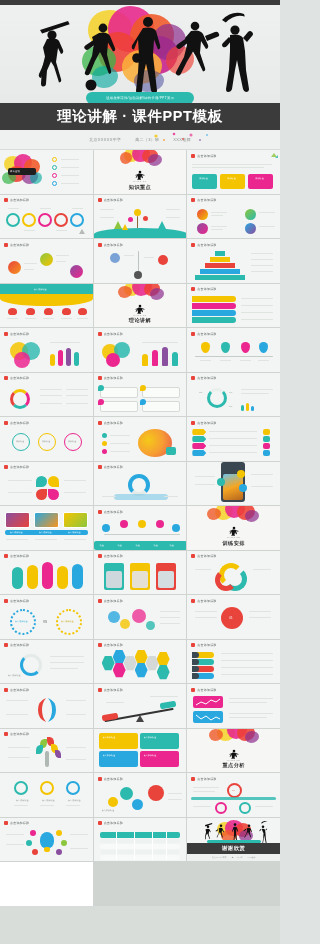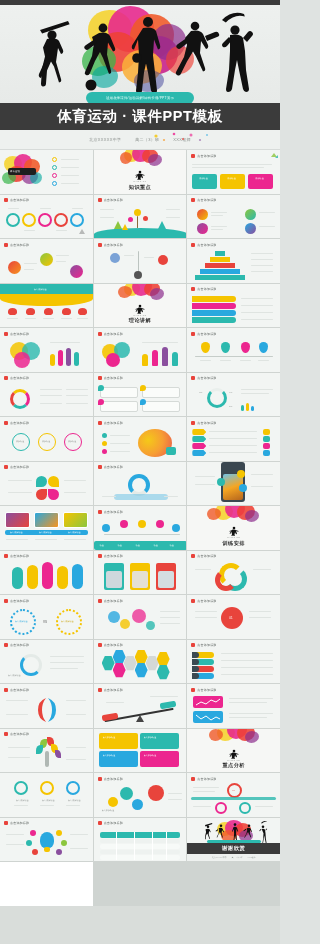--- a/index.html
+++ b/index.html
@@ -129,21 +129,21 @@
         </g>
       </g>
     </svg>
 
     <div class="teal-pill">
       <span>适用教学课件/运动讲解/绿色卡通/PPT演示</span>
     </div>
   </div>
 
   <div class="titlebar">
-    <div class="t">体育运动 · 课件PPT模板</div>
+    <div class="t">理论讲解 · 课件PPT模板</div>
   </div>
 
   <div class="substrip">
     <svg class="dots" viewBox="0 0 60 14">
       <circle cx="6" cy="5" r="1.6" fill="#f5c400" opacity=".8"></circle>
       <circle cx="14" cy="9" r="1.1" fill="#f7941e" opacity=".7"></circle>
       <circle cx="24" cy="3" r="1.3" fill="#ec268f" opacity=".8"></circle>
       <circle cx="33" cy="8" r="1" fill="#e8443c" opacity=".8"></circle>
       <circle cx="41" cy="4" r="1.5" fill="#ec268f" opacity=".65"></circle>
       <circle cx="50" cy="9" r="1.1" fill="#8a4f9e" opacity=".6"></circle>

